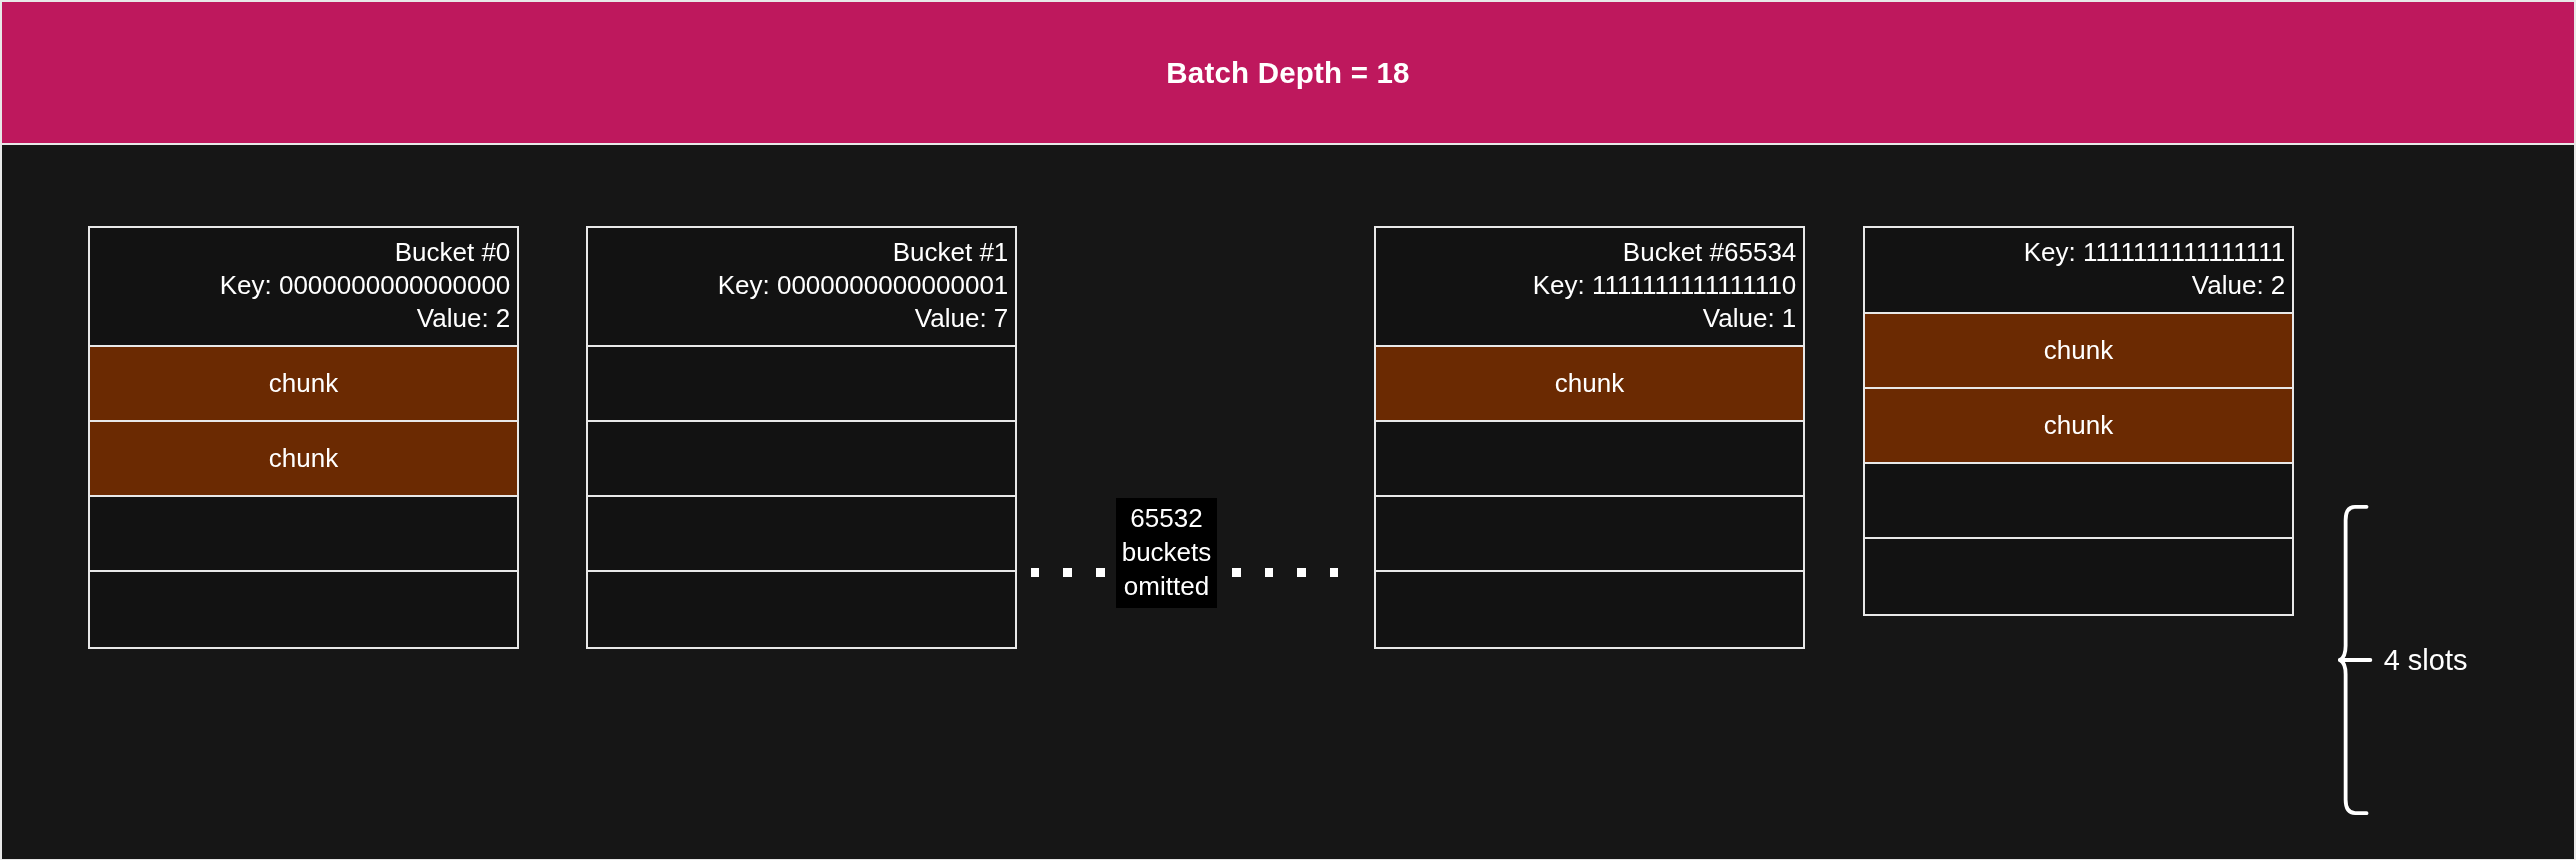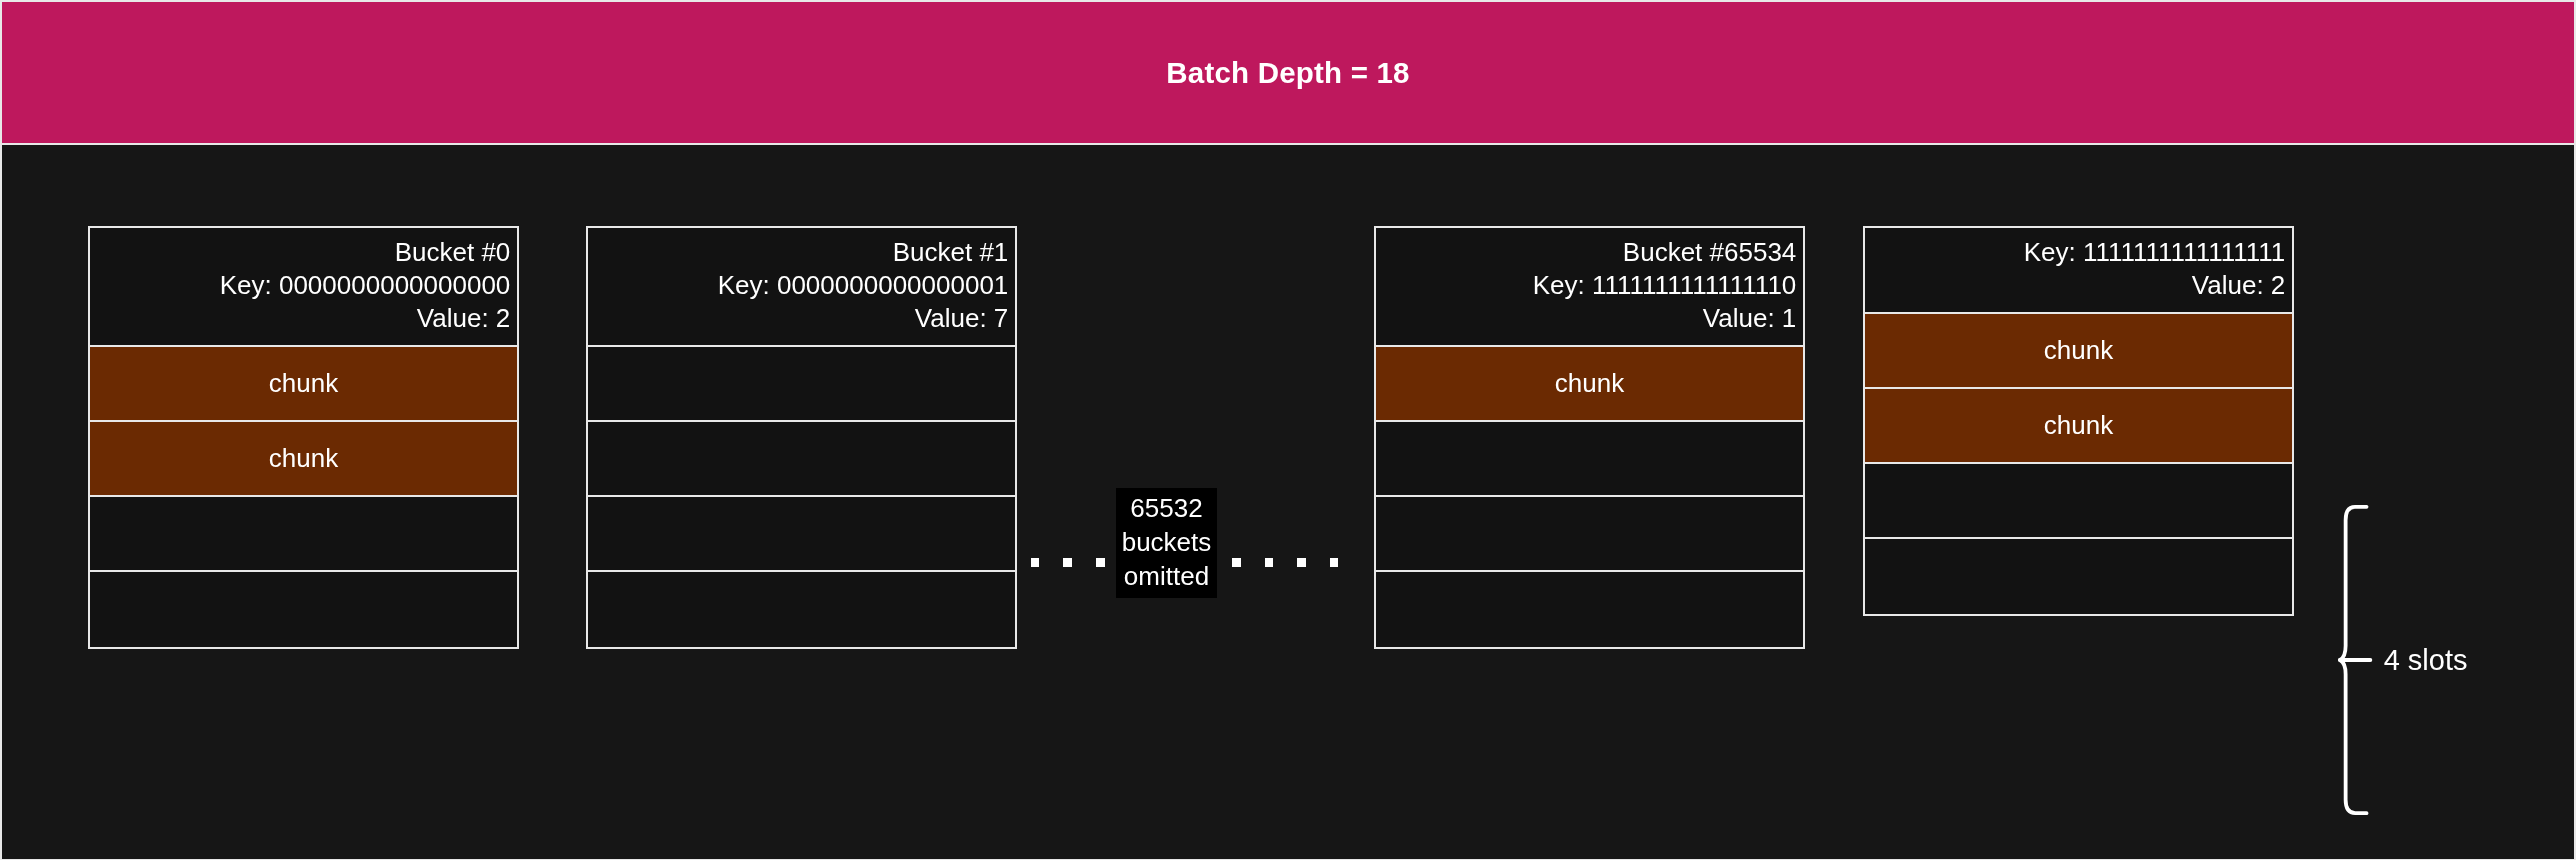--- a/index.html
+++ b/index.html
@@ -109,21 +109,21 @@
   }
   .slot-label {
     font-size: 26px;
     line-height: 1;
   }
 
   
   .omitted-group {
     position: absolute;
     left: 1027px;
-    top: 343px;
+    top: 353px;
     width: 314px;
     height: 124px;
   }
   .dots {
     position: absolute;
     top: 70px;
     display: flex;
     gap: 24px;
   }
   .dots-left  { left: 1.9px; }

